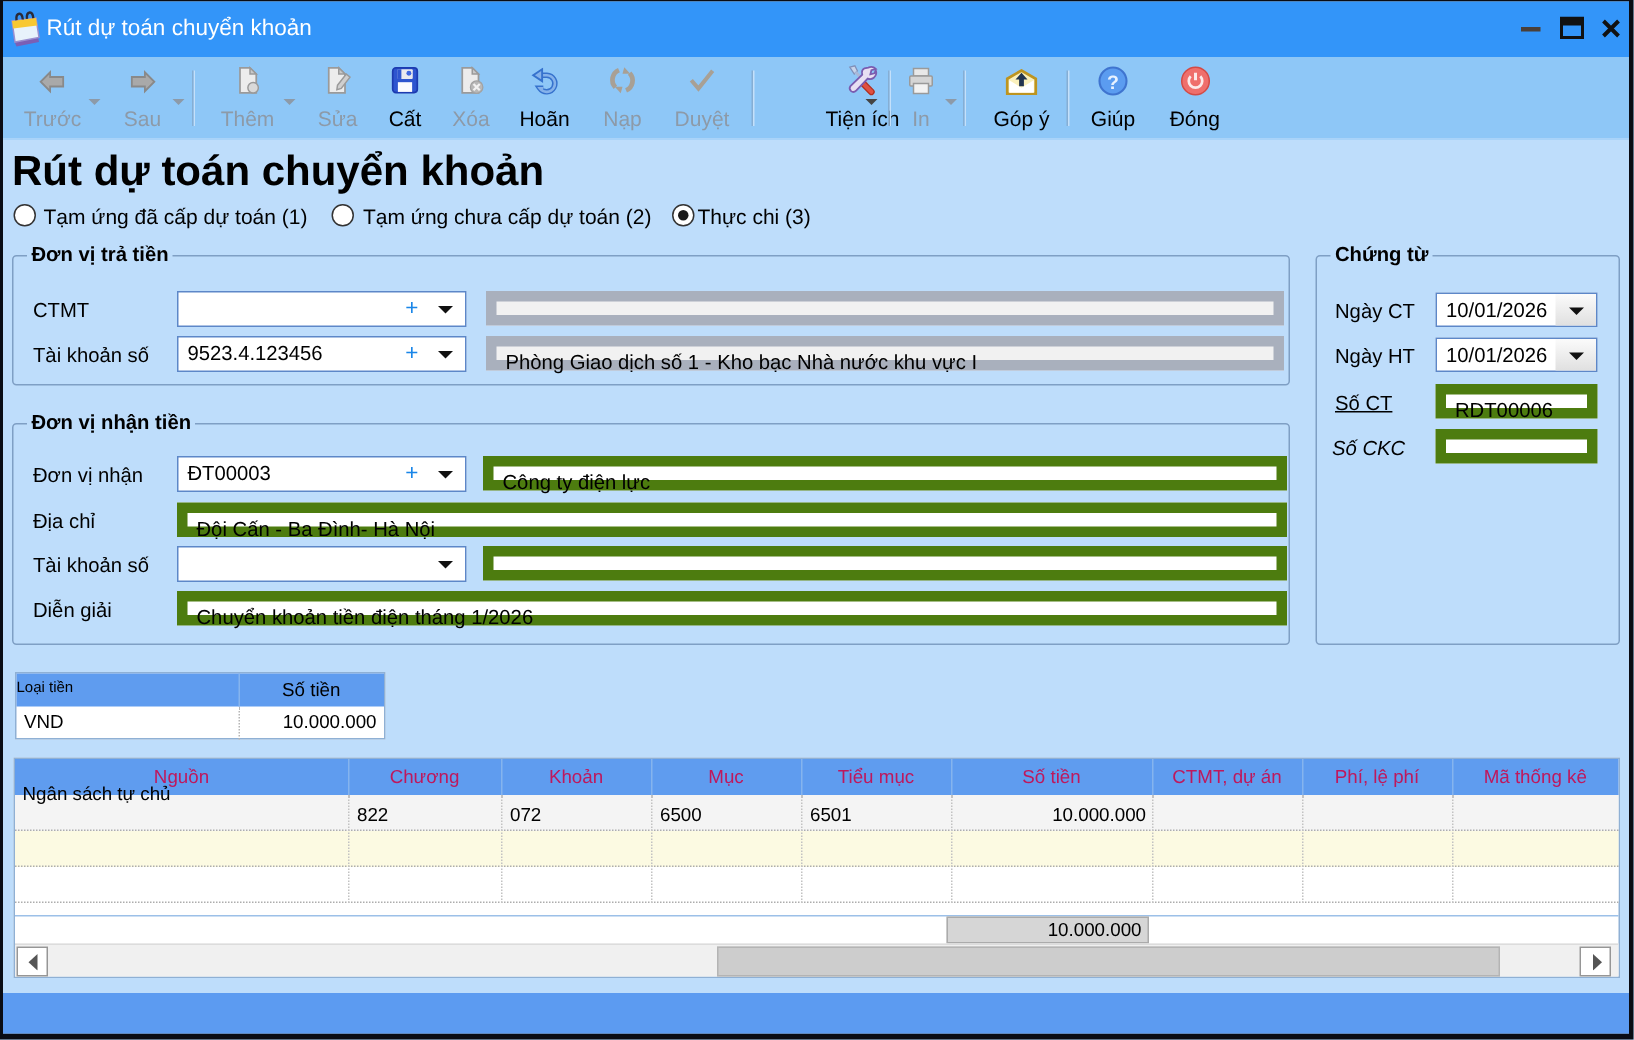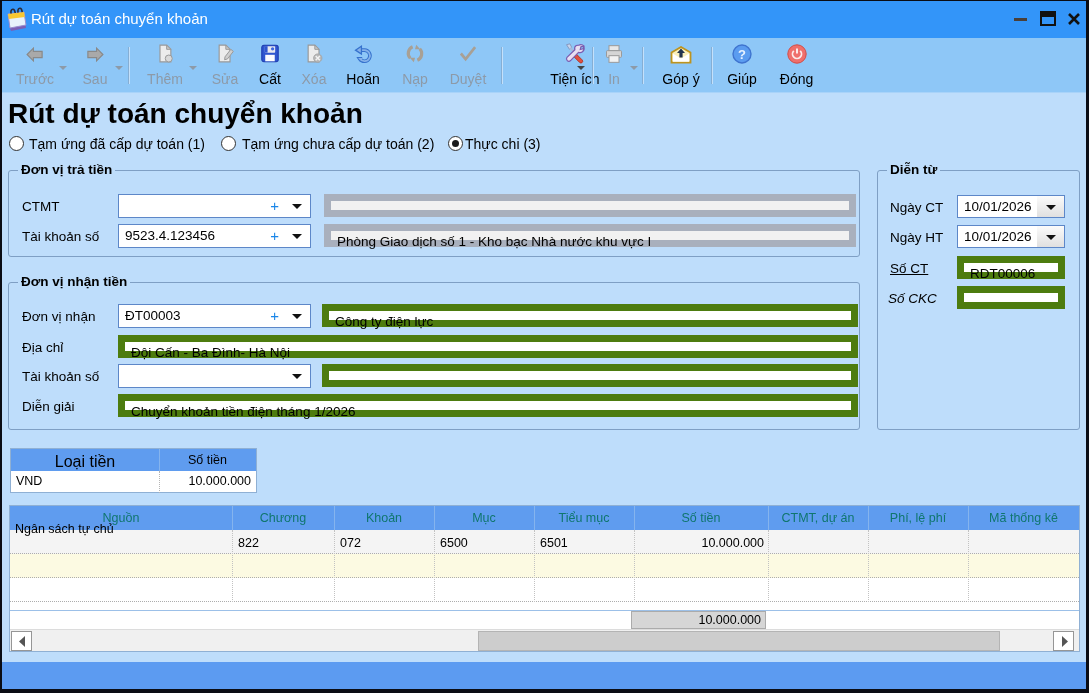--- a/index.html
+++ b/index.html
@@ -30,21 +30,21 @@
   .combo { position:absolute; background:#fff; border:1px solid #5d87c8; font-size:13.5px; color:#000; }
   .combo .txt { position:absolute; left:6px; top:3px; white-space:nowrap; }
   .combo .plus { position:absolute; right:31px; top:2px; color:#1a86e8; font-size:15px; }
   .combo .arr { position:absolute; right:8px; top:9px; width:0; height:0; border-left:5px solid transparent; border-right:5px solid transparent; border-top:5px solid #111; }
   .field { position:absolute; background:#fff; border:7px solid #4d7c0f; font-size:13.5px; color:#000; }
   .field .txt { position:absolute; left:6px; top:3px; white-space:nowrap; }
   .field.dis { background:#f1f1f1; border-color:#a9b0bd; }
   .dbtn { position:absolute; right:0; top:0; width:27px; height:21px; background:linear-gradient(#fbfbfb,#e0e0e0); }
   
   .th { background:#5f9cef; color:#000; font-size:12.5px; }
-  .hc { top:5px; text-align:center; font-size:12.5px; color:#0f766e; }
+  .hc { top:5px; text-align:center; font-size:12.5px; color:#be185d; }
   .hv { position:absolute; top:0; width:1px; height:24px; background:#85b4ee; }
   .bv { position:absolute; top:24px; width:1px; height:72px; border-left:1px dotted #c2c2c2; }
 </style>
 </head>
 <body>
 <div id="win">
   <div id="titlebar">
     <svg class="abs" style="left:4px;top:6px" width="24" height="26" viewBox="0 0 24 26">
       <path d="M3 19 L19 16 L20 21 L5 24 Z" fill="#7b5fb5"></path>
       <path d="M2 7 L18 5 L20 18 L4 21 Z" fill="#e8f2fb" stroke="#9a8fd0" stroke-width="1"></path>
@@ -208,21 +208,21 @@
   <div class="combo" style="left:116px;top:223px;width:193px;height:24px;">
     <div class="txt">9523.4.123456</div>
       <div class="plus">+</div>
       <div class="arr"></div>
   </div>
   <div class="field dis" style="left:322px;top:223px;width:532px;height:23px;">
       <div class="txt">Phòng Giao dịch số 1 - Kho bạc Nhà nước khu vực I</div>
     </div>
 
   <div class="group" style="left:875px;top:169px;width:203px;height:260px;">
-    <div class="gtitle">Diễn từ</div>
+    <div class="gtitle">Chứng từ</div>
   </div>
   <div class="flabel" style="left:888px;top:199px;">Ngày CT</div>
   <div class="combo" style="left:955px;top:194px;width:108px;height:23px;">
     <div class="txt">10/01/2026</div>
       <div class="dbtn"></div>
       <div class="arr"></div>
   </div>
   <div class="flabel" style="left:888px;top:229px;">Ngày HT</div>
   <div class="combo" style="left:955px;top:224px;width:108px;height:23px;">
     <div class="txt">10/01/2026</div>
@@ -257,21 +257,21 @@
     <div class="arr"></div>
   </div>
   <div class="field" style="left:320px;top:363px;width:536px;height:23px;"></div>
   <div class="flabel" style="left:20px;top:398px;">Diễn giải</div>
   <div class="field" style="left:116px;top:393px;width:740px;height:23px;">
       <div class="txt">Chuyển khoản tiền điện tháng 1/2026</div>
     </div>
 
   <div class="abs" style="left:8px;top:447px;width:247px;height:45px;border:1px solid #8fb0d4;background:#fff;">
     <div class="abs th" style="left:0;top:0;width:245px;height:22px;background:#5f9cef;"></div>
-    <div class="abs" style="left:0px;top:4px;width:148px;text-align:center;font-size:16px;">Loại tiền</div>
+    <div class="abs" style="left:0px;top:4px;width:148px;text-align:left;font-size:10px;">Loại tiền</div>
     <div class="abs" style="left:148px;top:4px;width:97px;text-align:center;font-size:12.5px;">Số tiền</div>
     <div class="abs" style="left:148px;top:0px;width:1px;height:22px;background:#85b4ee;"></div>
     <div class="abs" style="left:148px;top:22px;width:1px;height:22px;border-left:1px dotted #b5b5b5;"></div>
     <div class="abs" style="left:5px;top:25px;font-size:12.5px;">VND</div>
     <div class="abs" style="right:5px;top:25px;font-size:12.5px;">10.000.000</div>
   </div>
 
   <div class="abs" style="left:7px;top:504px;width:1071px;height:147px;border:1px solid #8fb0d4;background:#fff;font-size:12.5px;">
 
     <div class="abs th" style="left:0;top:0;width:1069px;height:24px;"></div>

